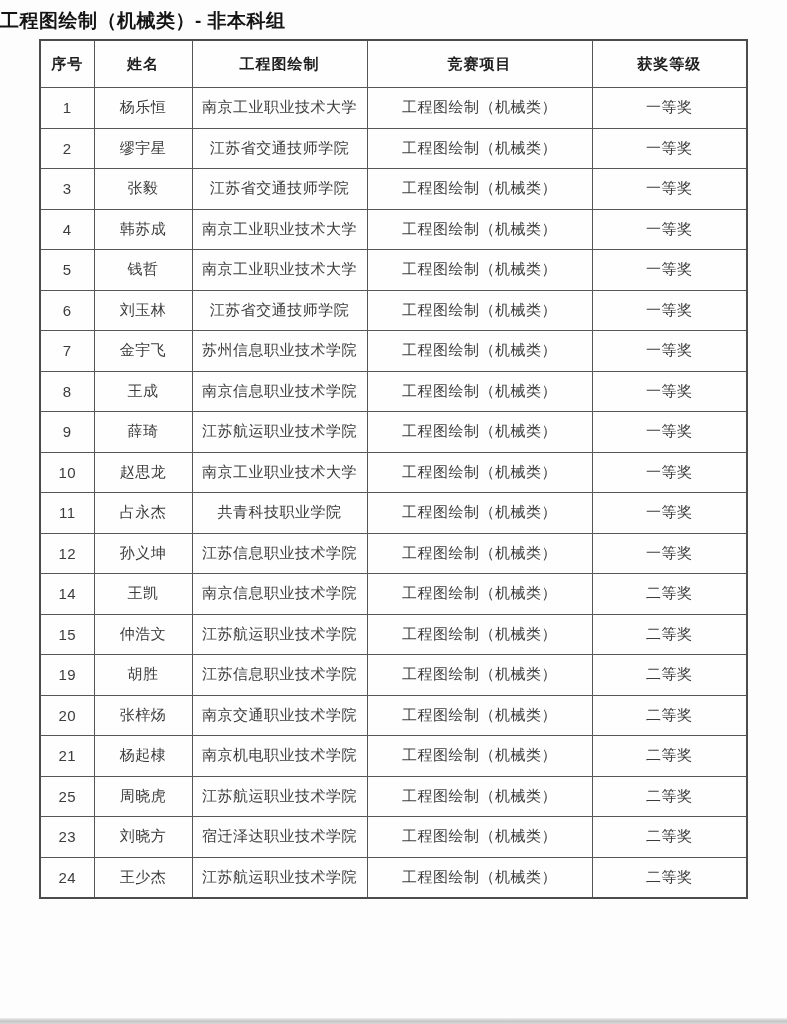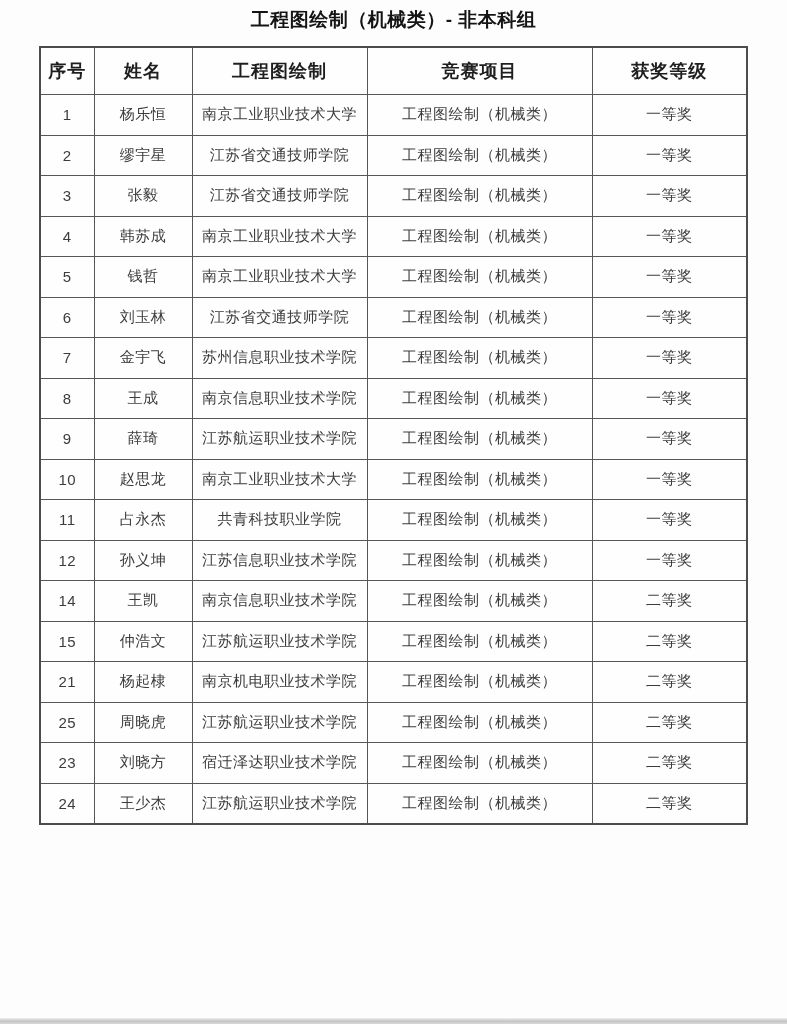--- a/index.html
+++ b/index.html
@@ -12,24 +12,24 @@
     font-family: "Liberation Sans", "DejaVu Sans", sans-serif;
   }
   .page {
     position: relative;
     width: 787px;
     height: 1024px;
     overflow: hidden;
     background: #fdfdfd;
   }
   .title {
-    margin: 8px;
-    padding-top: 1px;
+    margin: 0;
+    padding-top: 10px;
     padding-bottom: 7px;
-    text-align: center;
+    text-align: left;
     font-size: 19px;
     line-height: 22px;
     font-weight: 700;
     color: #141414;
     letter-spacing: 0.5px;
   }
   table.award-table {
     width: 707px;
     margin: 0 auto;
     border-collapse: collapse;
@@ -40,21 +40,21 @@
   .award-table th, .award-table td {
     border: 1px solid #575757;
     text-align: center;
     vertical-align: middle;
     padding: 0 2px;
     overflow: hidden;
     white-space: nowrap;
   }
   .award-table th {
     height: 46px;
-    font-size: 18px;
+    font-size: 15px;
     font-weight: 700;
     color: #1e1e1e;
     letter-spacing: 1px;
   }
   .award-table td {
     height: 39.5px;
     font-size: 15px;
     font-weight: 400;
     color: #3c3c3c;
     letter-spacing: 0.5px;
@@ -185,20 +185,34 @@
     <td>二等奖</td>
   </tr>
         <tr>
     <td>15</td>
     <td>仲浩文</td>
     <td>江苏航运职业技术学院</td>
     <td>工程图绘制（机械类）</td>
     <td>二等奖</td>
   </tr>
         <tr>
+    <td>19</td>
+    <td>胡胜</td>
+    <td>江苏信息职业技术学院</td>
+    <td>工程图绘制（机械类）</td>
+    <td>二等奖</td>
+  </tr>
+        <tr>
+    <td>20</td>
+    <td>张梓炀</td>
+    <td>南京交通职业技术学院</td>
+    <td>工程图绘制（机械类）</td>
+    <td>二等奖</td>
+  </tr>
+        <tr>
     <td>21</td>
     <td>杨起棣</td>
     <td>南京机电职业技术学院</td>
     <td>工程图绘制（机械类）</td>
     <td>二等奖</td>
   </tr>
         <tr>
     <td>25</td>
     <td>周晓虎</td>
     <td>江苏航运职业技术学院</td>

